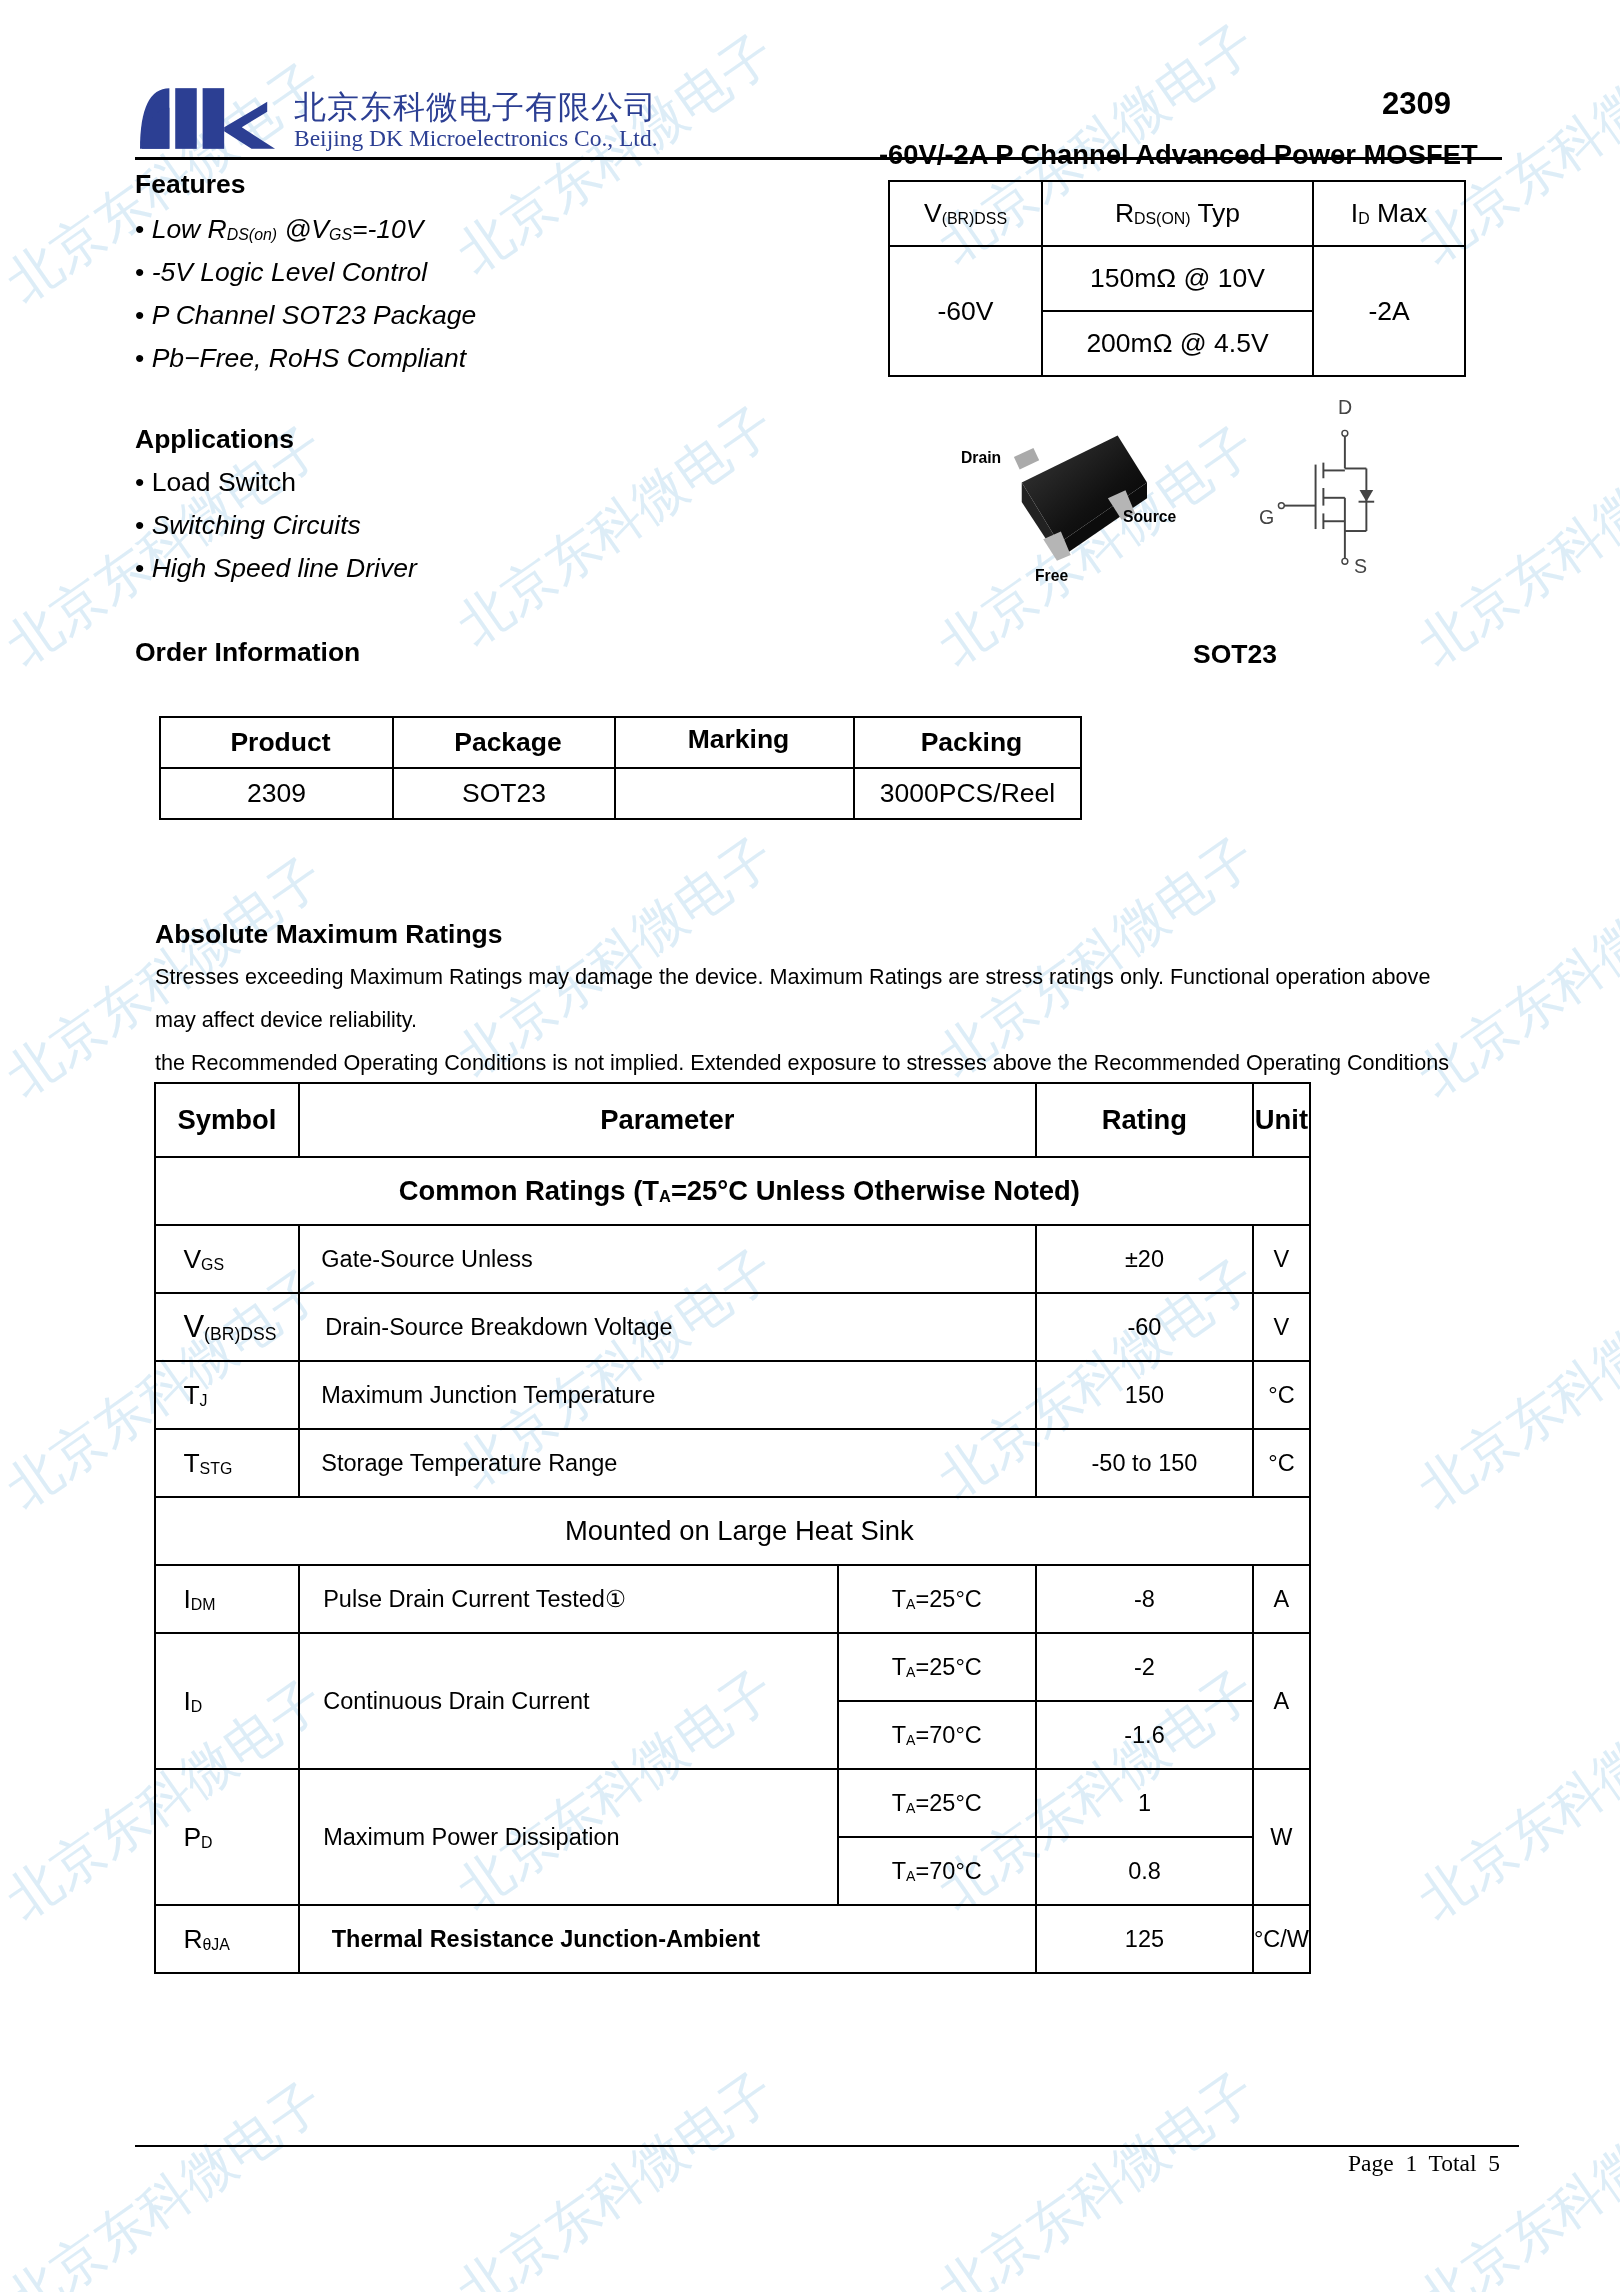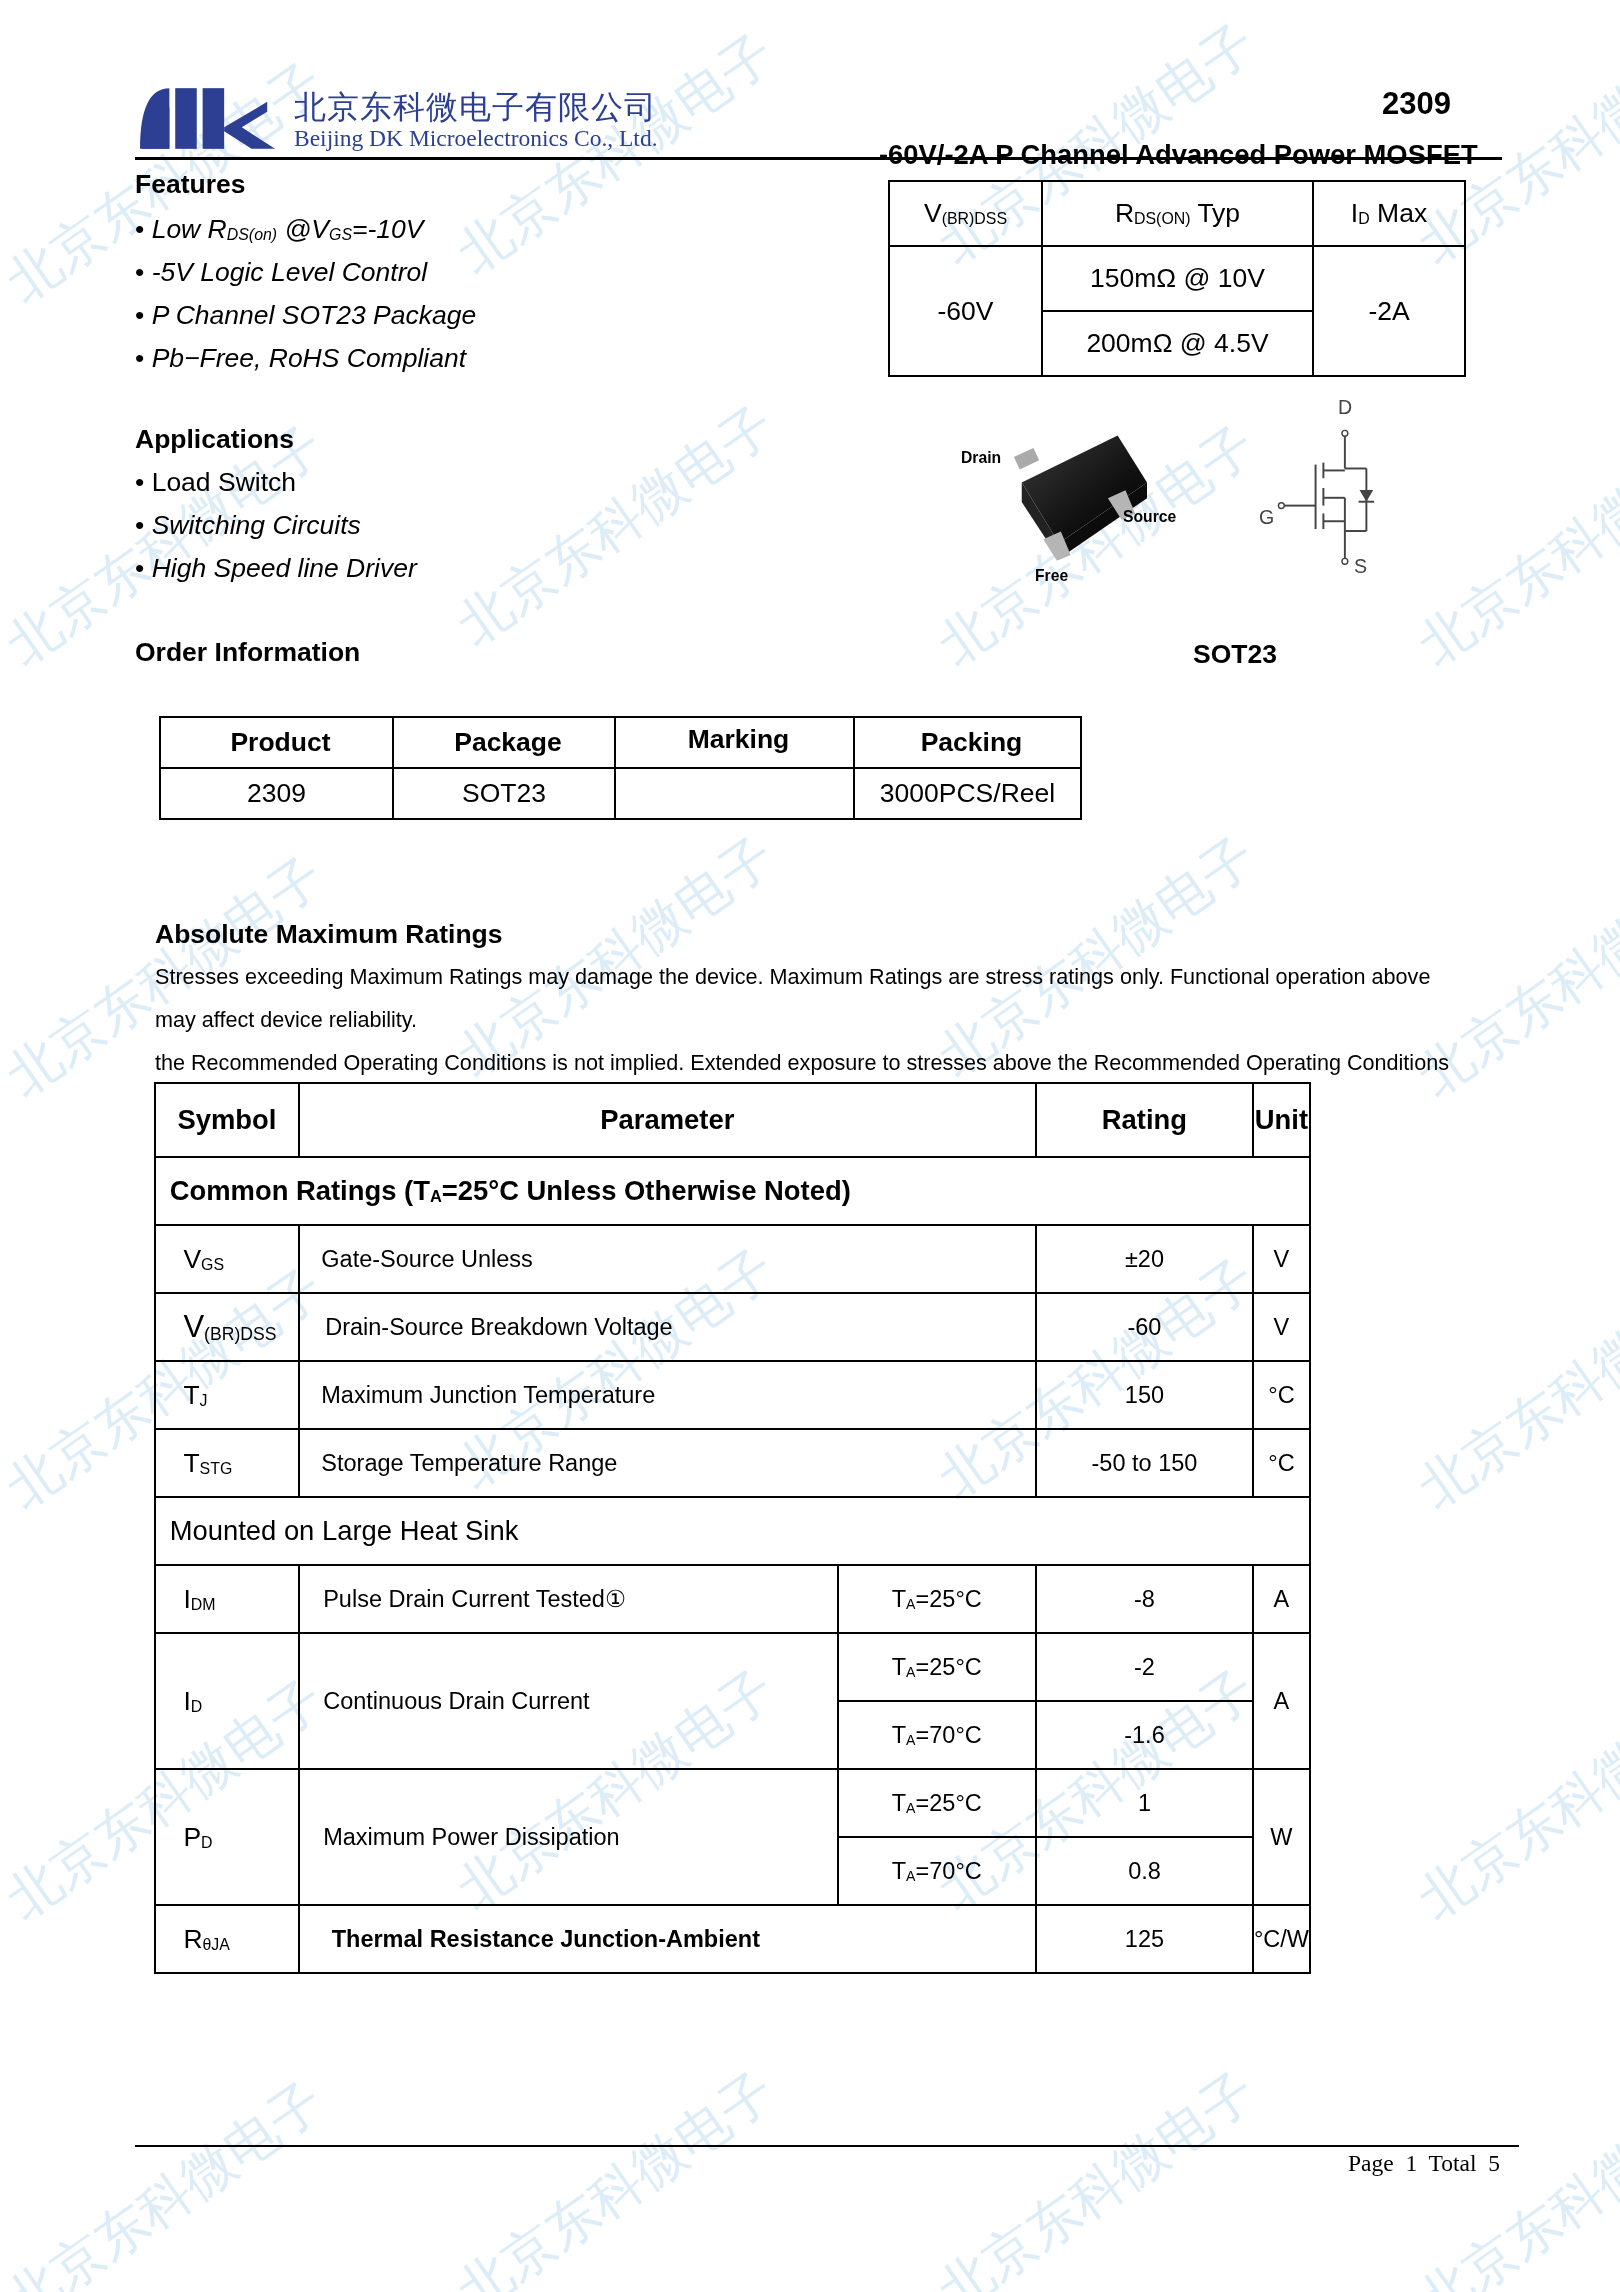--- a/index.html
+++ b/index.html
@@ -17,21 +17,21 @@
   sub.s { font-size:0.6em; vertical-align:-0.15em; }
   table { border-collapse:collapse; position:absolute; }
   td, th { border:2.9px solid #000; text-align:center; padding:0; }
   .spec td { font-size:26.5px; }
   .order th { font-size:26.5px; font-weight:bold;padding-left:8px; }
   .order td { font-size:26.5px; }
   .amr td { font-size:23.5px; }
   .amr th { font-size:27.4px; font-weight:bold; }
   .amr .left { text-align:left; padding-left:21.6px; }
   .amr .sym { text-align:left; padding-left:27.4px; font-size:26.5px; }
-  .amr .sec-row { text-align:left; padding-left:13.7px; font-size:27.4px; }
+  .amr .sec-row { text-align:center; padding-left:13.7px; font-size:27.4px; }
   .para { position:absolute; font-size:21.6px; line-height:43px; width:1353px; }
 </style>
 </head>
 <body>
 
 <div>
   <div class="wm" style="left:-19.6px;top:147px;">北京东科微电子</div>
   <div class="wm" style="left:431px;top:118px;">北京东科微电子</div>
   <div class="wm" style="left:912px;top:108px;">北京东科微电子</div>
   <div class="wm" style="left:1392px;top:108px;">北京东科微电子</div>

